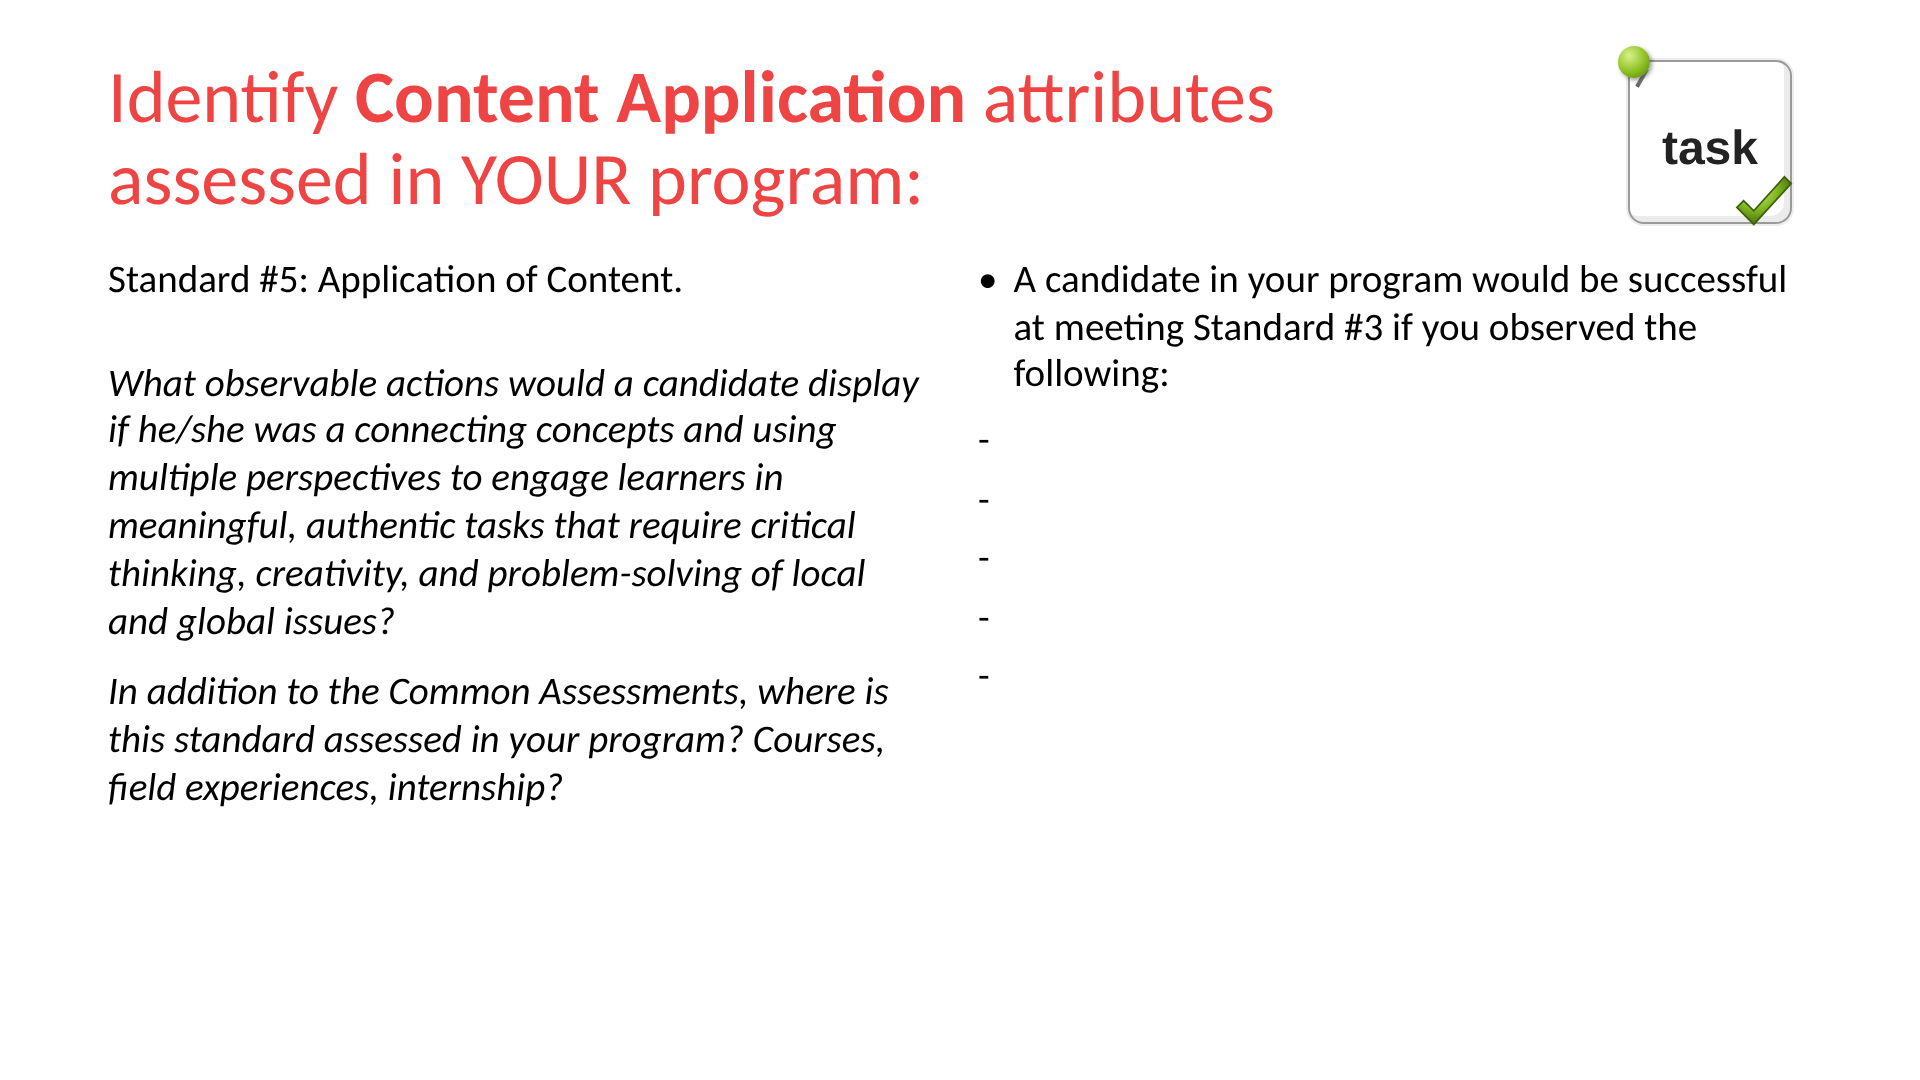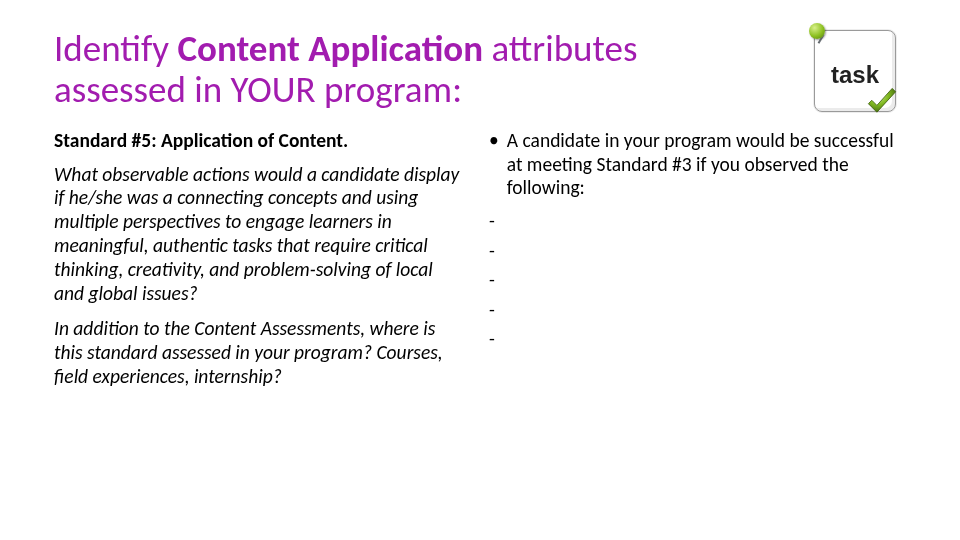--- a/index.html
+++ b/index.html
@@ -21,21 +21,21 @@
   .title-wrap {
     position: relative;
     width: 100%;
     margin-bottom: 18px;
   }
   .title {
     font-family: "Calibri Light", Calibri, "Segoe UI Light", Arial, sans-serif;
     font-weight: 300;
     font-size: 37px;
     line-height: 1.12;
-    color: #a21caf;
+    color: #ef4444;
     max-width: 620px;
   }
   .title .bold { font-weight: 600; }
   .task-box {
     position: absolute;
     top: 2px;
     right: 10px;
     width: 82px;
     height: 82px;
     border-radius: 8px;
@@ -84,22 +84,22 @@
     width: 100%;
   }
   .col {
     flex: 1 1 50%;
     font-size: 19.5px;
     line-height: 1.22;
   }
   .col.left { padding-right: 4px; }
   .col.right { padding-left: 0px; }
   .standard-head {
-    font-weight: 700;
-    margin-bottom: 10px;
+    font-weight: 400;
+    margin-bottom: 28px;
   }
   .para { margin-bottom: 12px; font-style: italic; }
   .bullet-row {
     display: flex;
     gap: 8px;
     margin-bottom: 6px;
   }
   .bullet-row .dot { flex: 0 0 auto; }
   .dash-list {
     margin-top: 4px;
@@ -136,21 +136,21 @@
         <path d="M4 22 L14 32 L36 8 L32 4 L14 24 L8 18 Z" fill="url(#g)" stroke="#3d5e0c" stroke-width="1"></path>
       </svg>
     </div>
   </div>
 
   <div class="body-cols">
 
     <div class="col left">
       <div class="standard-head">Standard #5: Application of Content.</div>
       <div class="para">What observable actions would a candidate display if he/she was a connecting concepts and using multiple perspectives to engage learners in meaningful, authentic tasks that require critical thinking, creativity, and problem-solving of local and global issues?</div>
-      <div class="para">In addition to the Content Assessments, where is this standard assessed in your program? Courses, field experiences, internship?</div>
+      <div class="para">In addition to the Common Assessments, where is this standard assessed in your program? Courses, field experiences, internship?</div>
     </div>
 
     <div class="col right">
       <div class="bullet-row">
         <span class="dot">•</span>
         <span>A candidate in your program would be successful at meeting Standard #3 if you observed the following:</span>
       </div>
       <div class="dash-list">
         <div class="dash-item">-</div>
         <div class="dash-item">-</div>

